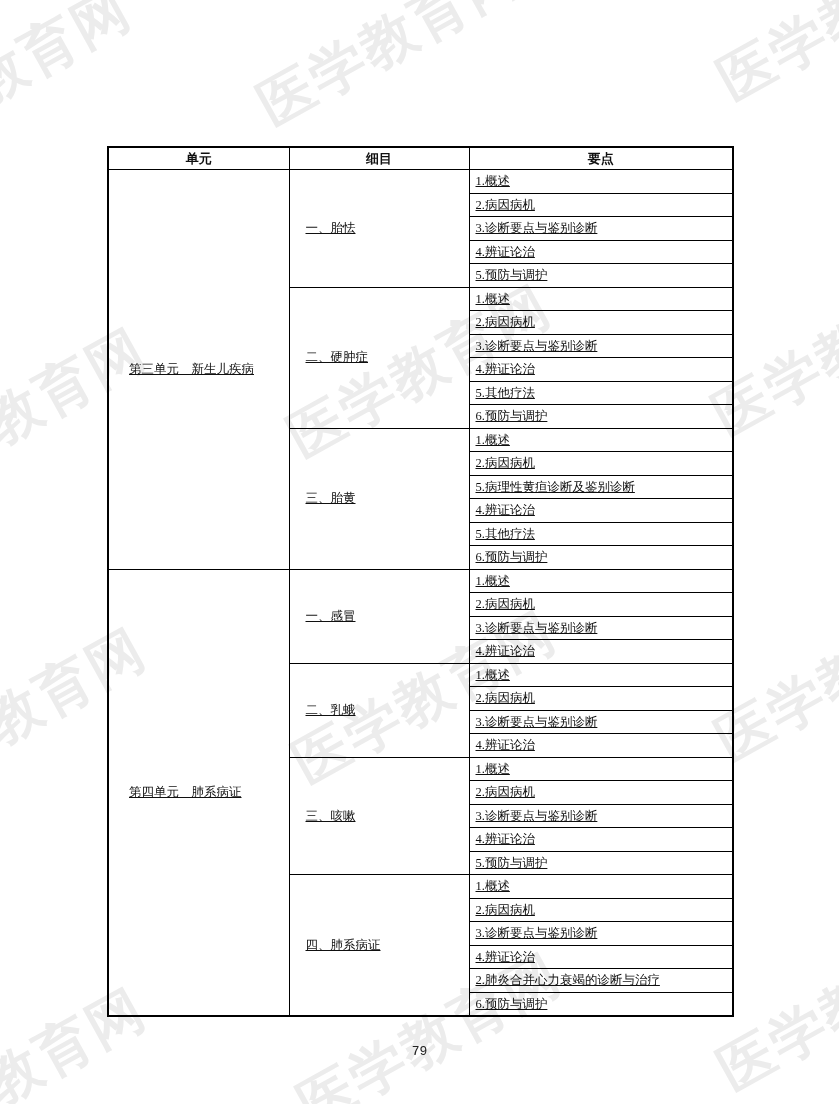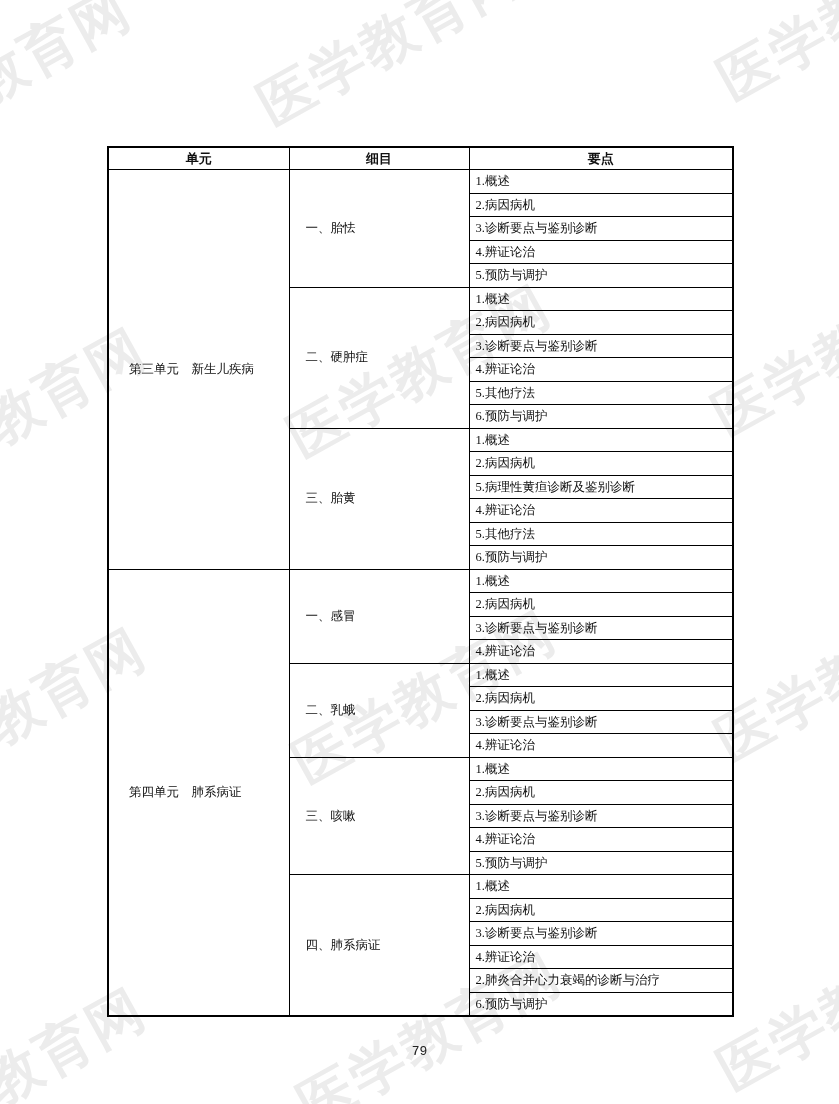--- a/index.html
+++ b/index.html
@@ -48,20 +48,21 @@
     font-weight: bold;
     text-align: center;
   }
   .grid td {
     height: 22.5px;
     padding: 0 2px 0 6px;
     font-size: 12.5px;
     line-height: 1;
     vertical-align: middle;
     text-align: left;
+    text-decoration: underline;
   }
   .grid td.unit { padding-left: 20px; }
   .grid td.item { padding-left: 16px; }
   
   .pagenum {
     position: absolute;
     top: 1044px;
     left: 0;
     width: 100%;
     text-align: center;

